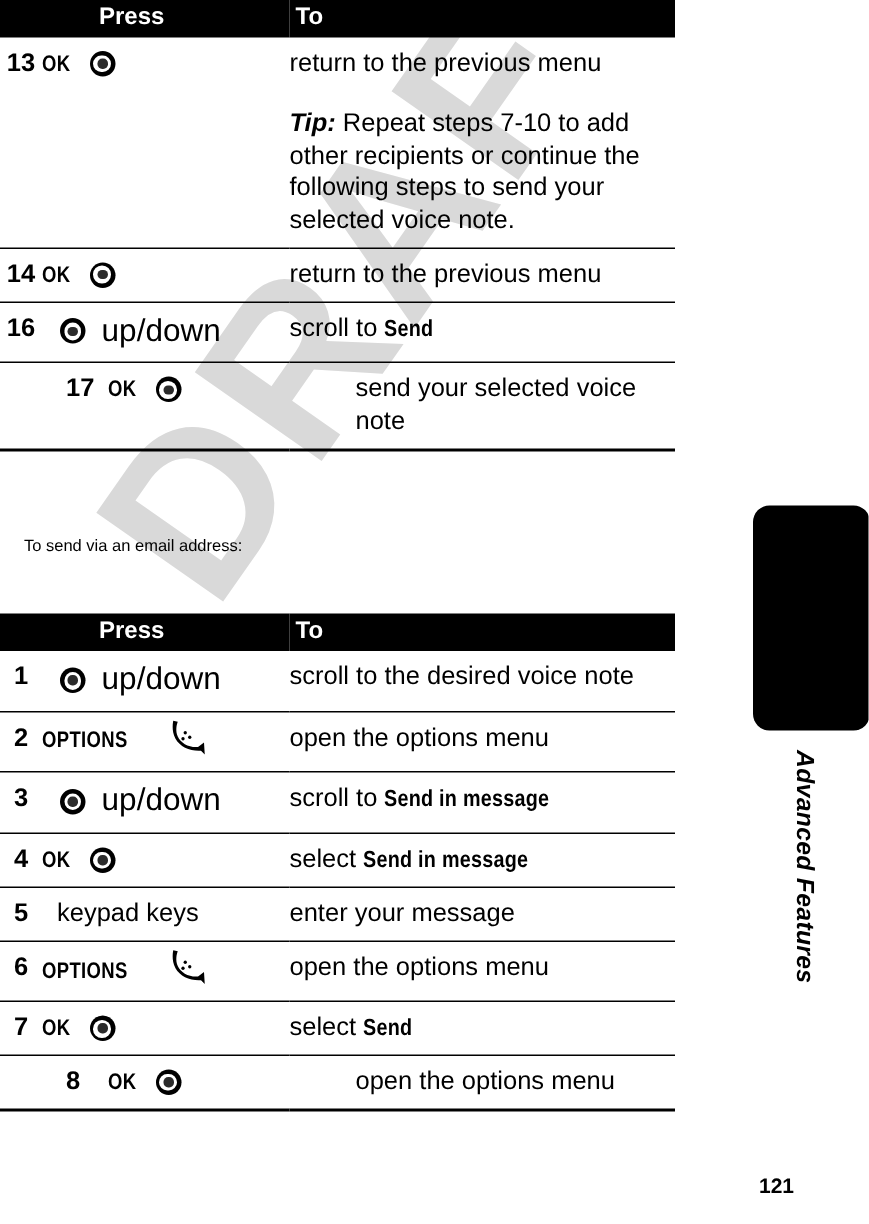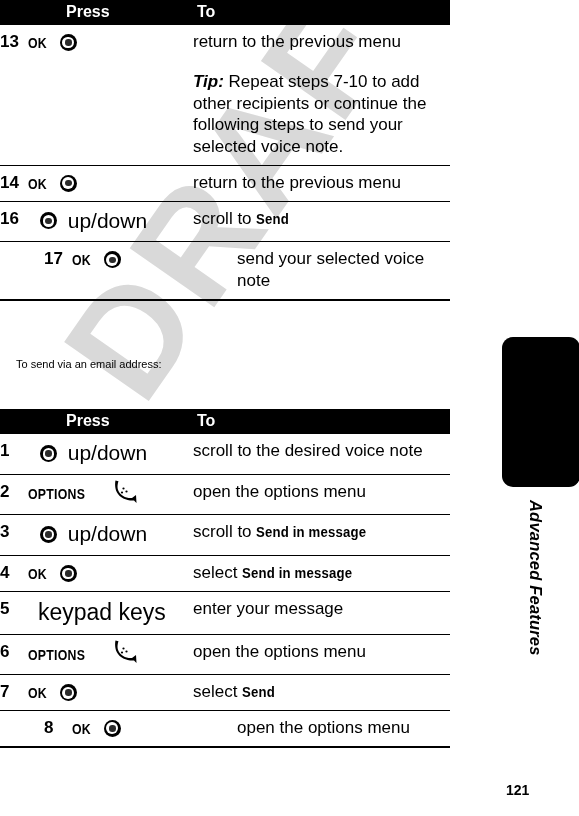--- a/index.html
+++ b/index.html
@@ -75,21 +75,21 @@
     vertical-align: top;
     padding: 6px 0 7px 0;
     font-size: 17px;
     line-height: 1.28;
   }
   .proc-table tbody tr:last-child td { border-bottom: 2.5px solid #000; padding-left: 44px; }
 
   td.num {
     font-weight: bold;
     font-size: 15px;
-    text-align: left;
+    text-align: center;
     padding-right: 7px;
     font-family: "Liberation Sans", sans-serif;
     white-space: nowrap;
   }
   td.press {
     padding-right: 6px;
     white-space: nowrap;
   }
   td.to { padding-left: 4px; padding-right: 4px; }
 
@@ -98,21 +98,21 @@
     font-family: "Liberation Sans Narrow", "Liberation Sans", sans-serif;
     font-weight: bold;
     font-size: 15px;
     letter-spacing: 0.3px;
     transform: scaleX(0.82);
     transform-origin: left center;
     display: inline-block;
     vertical-align: middle;
   }
   .plainkey {
-    font-size: 23px;
+    font-size: 17px;
     vertical-align: middle;
   }
   .updown-label {
     font-size: 21px;
     vertical-align: middle;
     margin-left: 5px;
   }
 
   
   .icon-nav {

